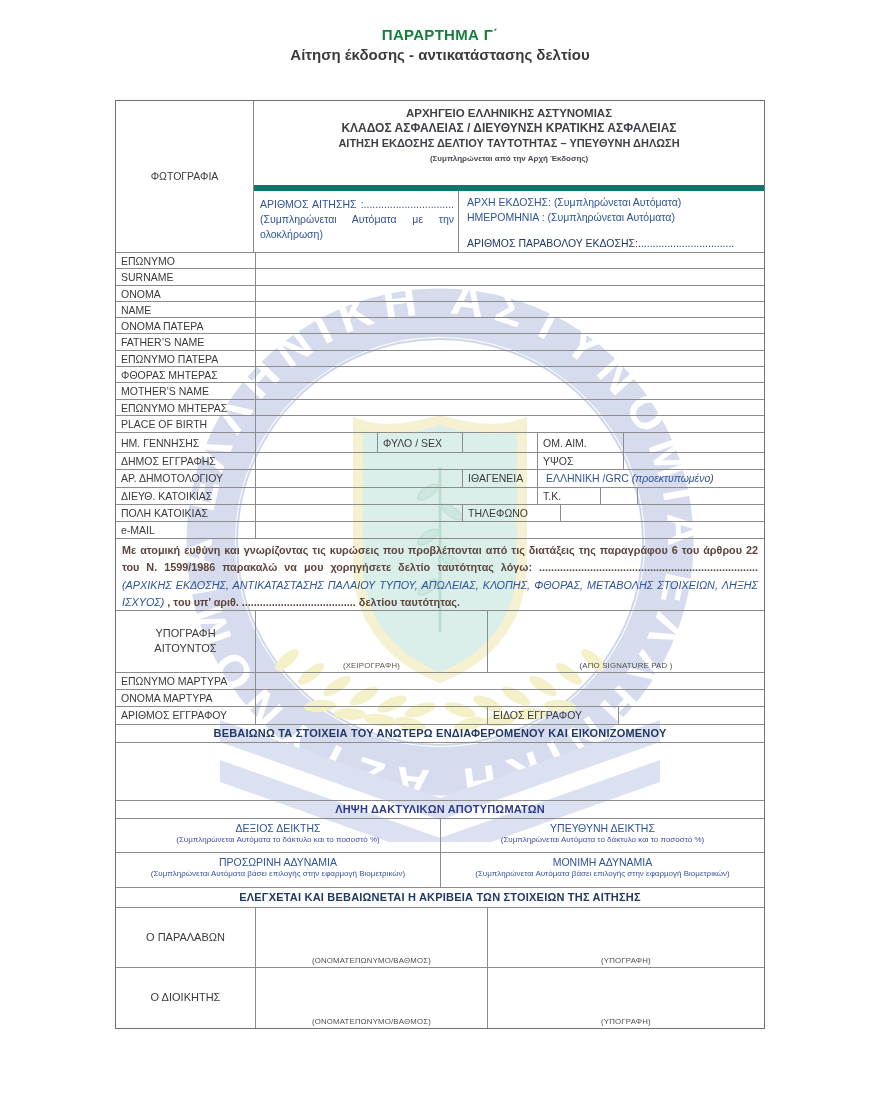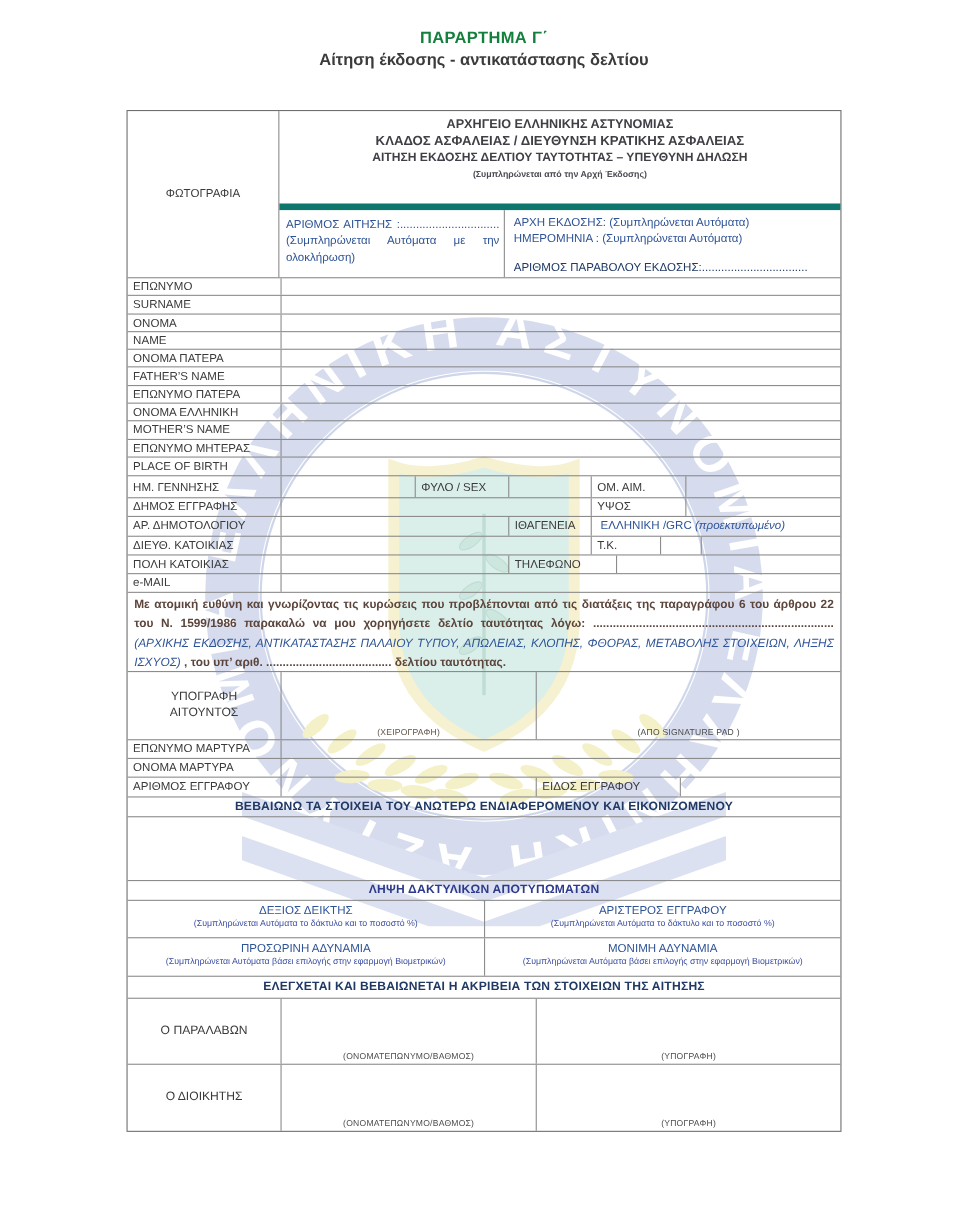--- a/index.html
+++ b/index.html
@@ -166,21 +166,21 @@
       </div>
     <div class="row r16">
         <div class="c labc lab">FATHER’S NAME</div>
         <div class="c last fill"></div>
       </div>
     <div class="row r16">
         <div class="c labc lab">ΕΠΩΝΥΜΟ ΠΑΤΕΡΑ</div>
         <div class="c last fill"></div>
       </div>
     <div class="row r16">
-        <div class="c labc lab">ΟΝΟΜΑ ΕΛΛΗΝΙΚΗ</div>
+        <div class="c labc lab">ΦΘΟΡΑΣ ΜΗΤΕΡΑΣ</div>
         <div class="c last fill"></div>
       </div>
     <div class="row r16">
         <div class="c labc lab">MOTHER’S NAME</div>
         <div class="c last fill"></div>
       </div>
     <div class="row r16">
         <div class="c labc lab">ΕΠΩΝΥΜΟ ΜΗΤΕΡΑΣ</div>
         <div class="c last fill"></div>
       </div>
@@ -284,21 +284,21 @@
     <div class="row center" style="height:18px">
       <div class="c last fill center sec-head indigo">ΛΗΨΗ ΔΑΚΤΥΛΙΚΩΝ ΑΠΟΤΥΠΩΜΑΤΩΝ</div>
     </div>
 
     <div class="row" style="height:34px">
       <div class="c" style="width:325px; text-align:center; padding-top:2px;">
         <div style="font-size:10.5px; line-height:14px;" class="blue">ΔΕΞΙΟΣ ΔΕΙΚΤΗΣ</div>
         <div class="small-note" style="color:#3d4fa1">(Συμπληρώνεται Αυτόματα το δάκτυλο και το ποσοστό  %)</div>
       </div>
       <div class="c last fill" style="text-align:center; padding-top:2px;">
-        <div style="font-size:10.5px; line-height:14px;" class="blue">ΑΡΙΣΤΕΡΟΣ ΕΓΓΡΑΦΟΥ</div>
+        <div style="font-size:10.5px; line-height:14px;" class="blue">ΥΠΕΥΘΥΝΗ ΔΕΙΚΤΗΣ</div>
         <div class="small-note" style="color:#3d4fa1">(Συμπληρώνεται Αυτόματα το δάκτυλο και το ποσοστό  %)</div>
       </div>
     </div>
 
     <div class="row" style="height:35px">
       <div class="c" style="width:325px; text-align:center; padding-top:2px;">
         <div style="font-size:10.5px; line-height:14px;" class="blue">ΠΡΟΣΩΡΙΝΗ ΑΔΥΝΑΜΙΑ</div>
         <div class="small-note" style="color:#3d4fa1">(Συμπληρώνεται Αυτόματα βάσει επιλογής στην εφαρμογή Βιομετρικών)</div>
       </div>
       <div class="c last fill" style="text-align:center; padding-top:2px;">

